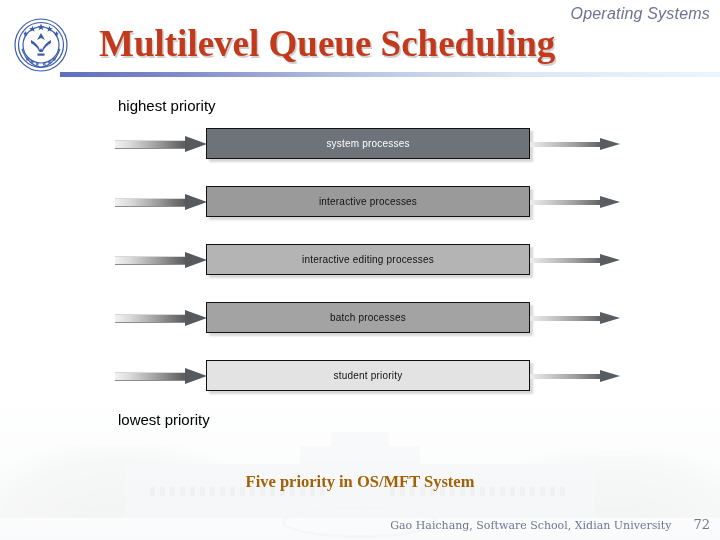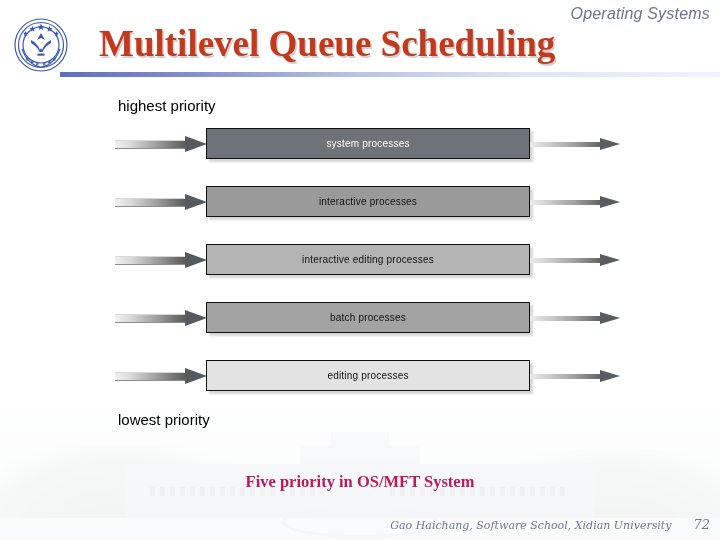--- a/index.html
+++ b/index.html
@@ -250,32 +250,31 @@
   
   .caption {
     position: absolute;
     left: 0;
     top: 472px;
     width: 720px;
     text-align: center;
     font-family: "Liberation Serif", serif;
     font-weight: bold;
     font-size: 16.5px;
-    color: #be185d;
+    color: #a16207;
   }
 
   .footer {
     position: absolute;
     right: 10px;
     bottom: 8px;
     display: flex;
     align-items: baseline;
     gap: 22px;
     font-family: "DejaVu Serif", serif;
-    font-style: italic;
     font-size: 11px;
     color: #6d7794;
     white-space: nowrap;
   }
   .footer .pageno { font-size: 13px; }
 </style>
 </head>
 <body>
 
 <div id="slide">
@@ -388,21 +387,21 @@
             <div class="shaft"></div>
             <div class="head"></div>
           </div>
         </div>
         <div class="queue-row" style="top: 272px;">
           <div class="arrow-in">
             <div class="shaft"></div>
             <div class="head"></div>
           </div>
           <div class="queue-box" style="background: rgb(227, 227, 227);">
-            <span class="qlabel" style="color: rgb(17, 17, 17);">editing processes</span>
+            <span class="qlabel" style="color: rgb(17, 17, 17);">student priority</span>
           </div>
           <div class="arrow-out">
             <div class="shaft"></div>
             <div class="head"></div>
           </div>
         </div>
       </div>
 
     <div class="prio-label prio-bottom">lowest priority</div>
   </div>

